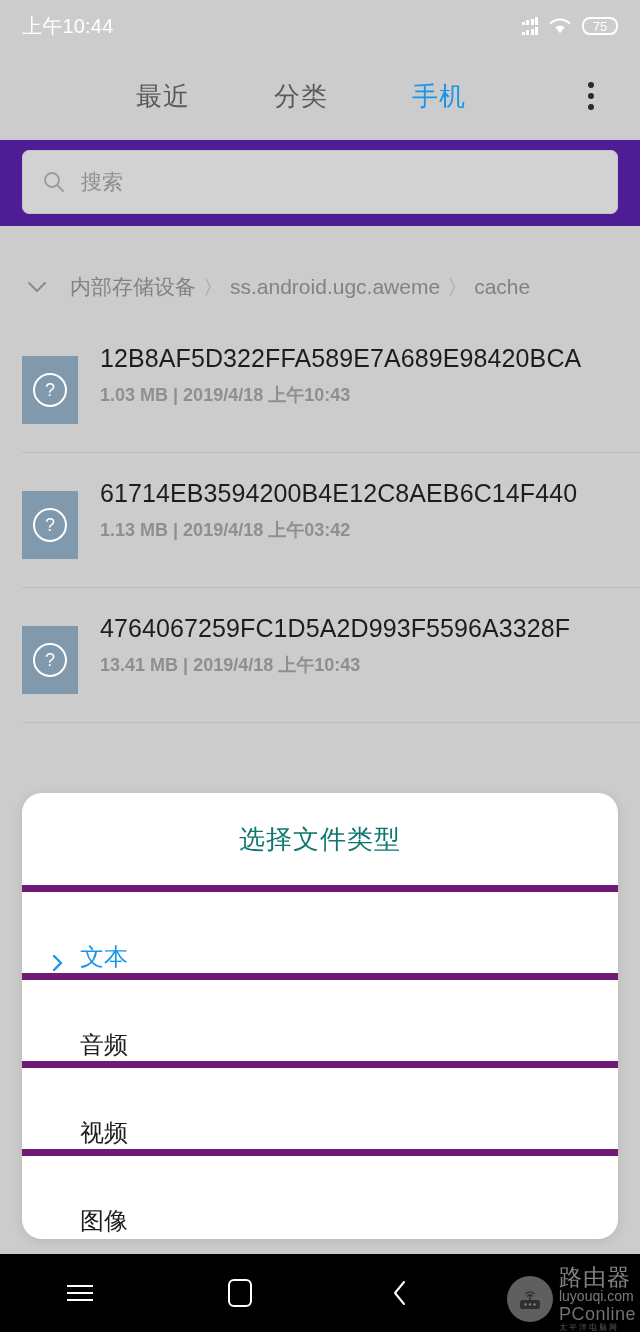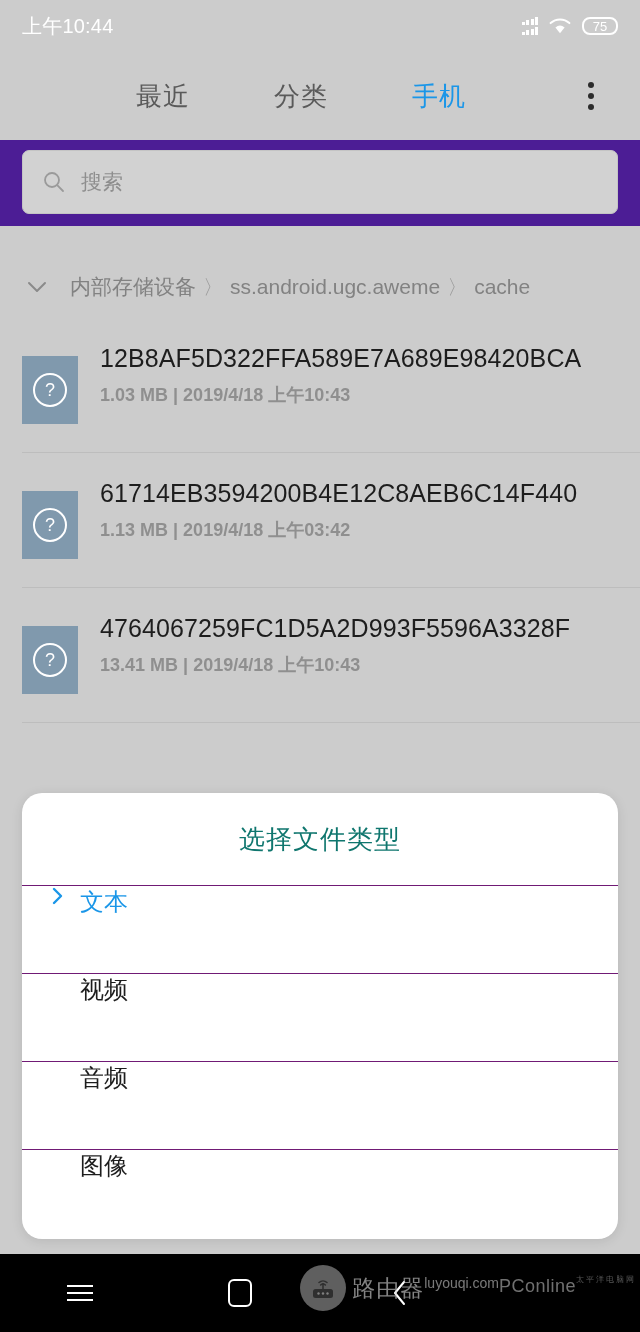--- a/index.html
+++ b/index.html
@@ -282,24 +282,24 @@
     display: flex;
     align-items: center;
     justify-content: center;
     font-size: 26px;
     color: #0f766e;
     letter-spacing: 1px;
   }
   .dialog-option {
     height: 88px;
     display: flex;
-    align-items: flex-start;
+    align-items: flex-end;
     padding-left: 30px;
     box-sizing: border-box;
-    border-top: 1px solid #701a75;
+    border-top: 7px solid #701a75;
     font-size: 24px;
     color: #1d1d1d;
     gap: 14px;
   }
   .dialog-option.selected {
     color: #1a96e8;
   }
   .dialog-option .chev {
     width: 14px;
     display: inline-block;
@@ -354,21 +354,21 @@
     height: 46px;
     border-radius: 50%;
     background: #9a9a9a;
     display: flex;
     align-items: center;
     justify-content: center;
     flex: 0 0 auto;
   }
   #watermark-text {
     display: flex;
-    flex-direction: row;
+    flex-direction: column;
     align-items: flex-start;
     line-height: 1.05;
   }
   #wm-cn {
     font-size: 23px;
     color: #d4d4d4;
     letter-spacing: 1px;
   }
   #wm-url {
     font-size: 14px;
@@ -516,26 +516,26 @@
       <span class="chev">
         <svg width="12" height="20" viewBox="0 0 12 20">
           <polyline points="2,3 9,10 2,17" stroke="#1a96e8" stroke-width="2.4" fill="none" stroke-linecap="round" stroke-linejoin="round"></polyline>
         </svg>
       </span>
       <span>文本</span>
     </div>
 
     <div class="dialog-option">
       <span class="chev"></span>
-      <span>视频</span>
+      <span>音频</span>
     </div>
 
     <div class="dialog-option">
       <span class="chev"></span>
-      <span>音频</span>
+      <span>视频</span>
     </div>
 
     <div class="dialog-option">
       <span class="chev"></span>
       <span>图像</span>
     </div>
   </div>
 
   <div id="nav-bar">
     <div class="nav-btn nav-hamburger">

